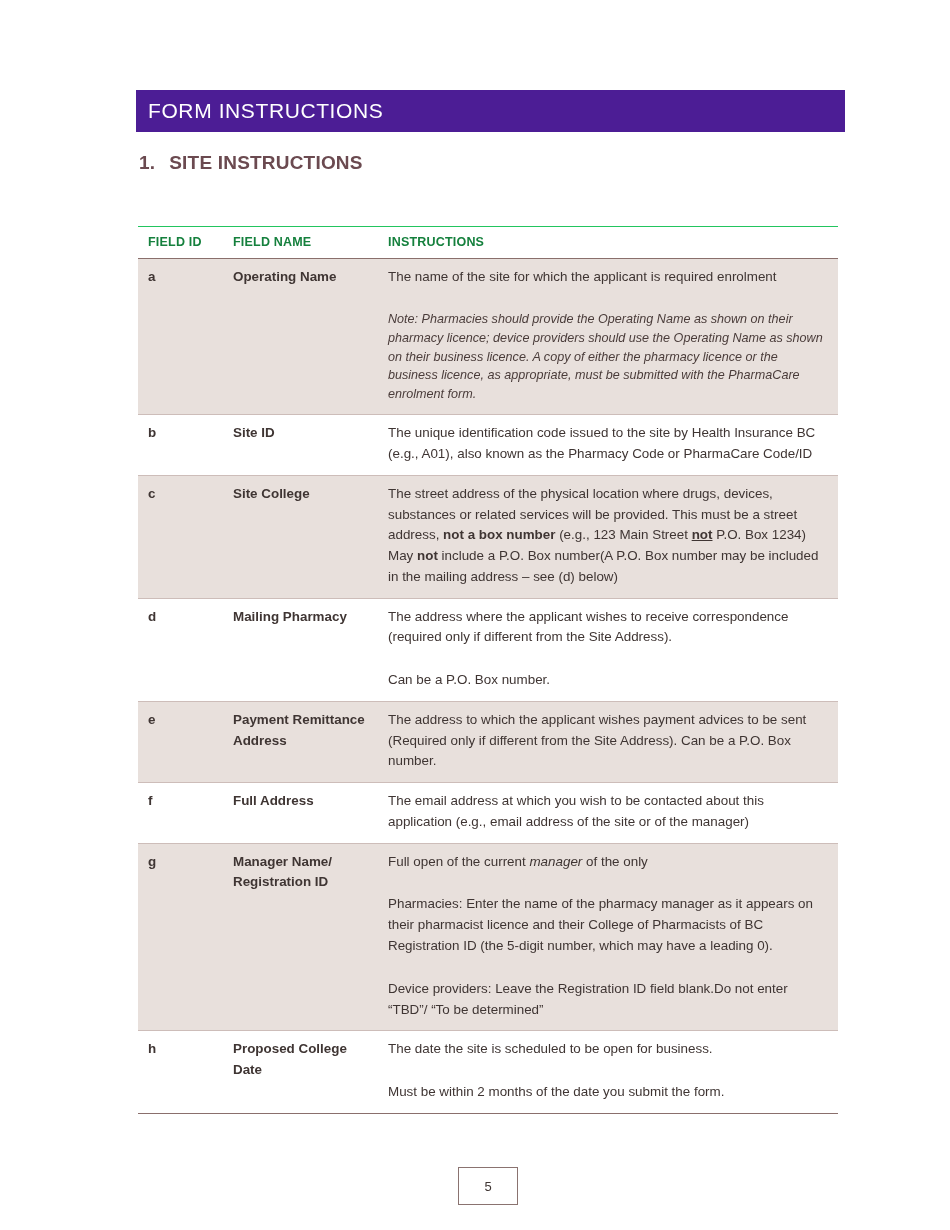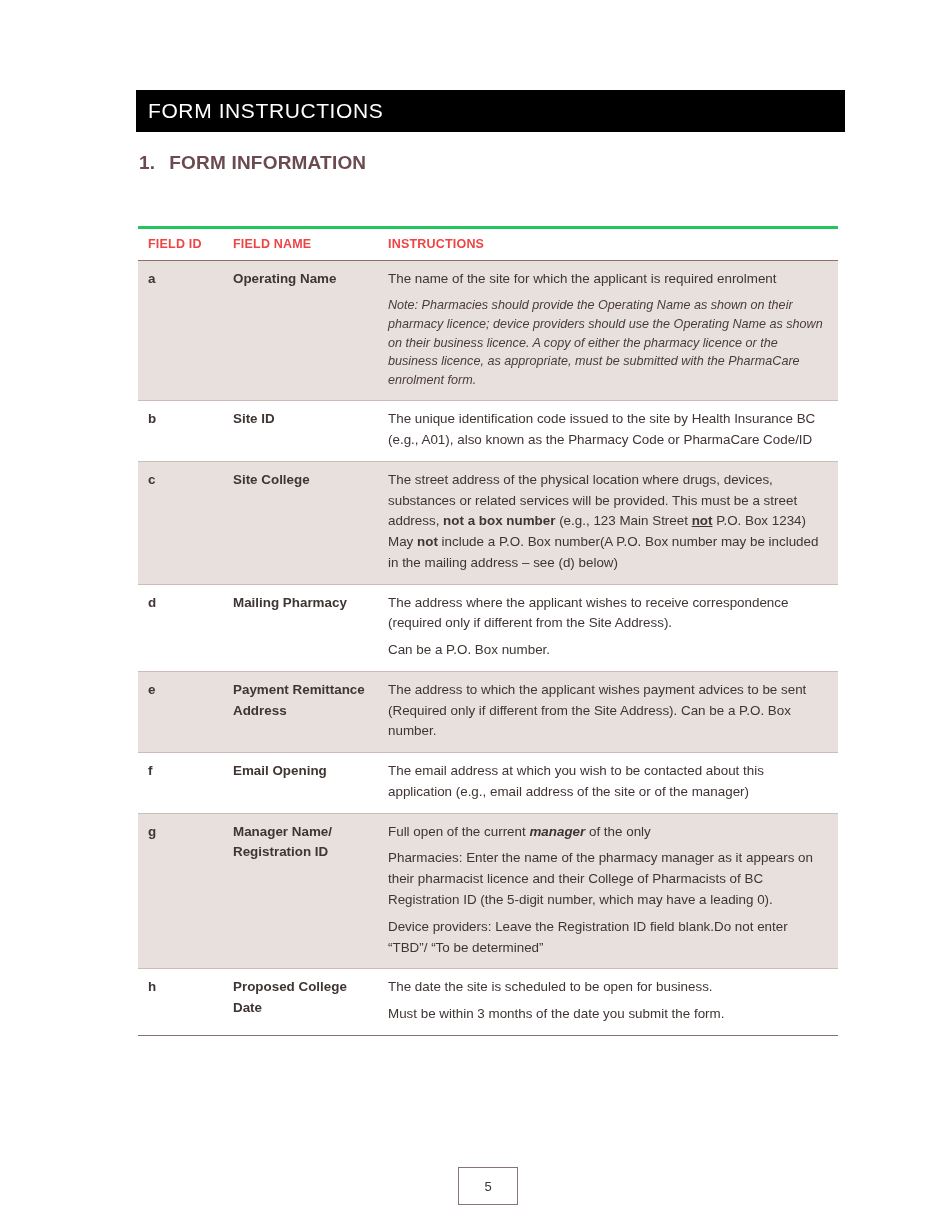--- a/index.html
+++ b/index.html
@@ -20,21 +20,21 @@
     height: 1230px;
     box-sizing: border-box;
   }
   
   .banner {
     position: absolute;
     left: 136px;
     top: 90px;
     width: 709px;
     height: 42px;
-    background: #000000;
+    background: #4c1d95;
     display: flex;
     align-items: center;
   }
   .banner-title {
     color: #ffffff;
     font-size: 21px;
     letter-spacing: 0.6px;
     padding-left: 12px;
     font-weight: 400;
   }
@@ -60,23 +60,23 @@
   }
   table.instructions {
     border-collapse: collapse;
     width: 700px;
     table-layout: fixed;
   }
   table.instructions thead th {
     text-align: left;
     font-size: 12.5px;
     font-weight: bold;
-    color: #ef4444;
+    color: #15803d;
     padding: 8px 4px 9px 10px;
-    border-top: 3px solid #22c55e;
+    border-top: 1px solid #22c55e;
     border-bottom: 1px solid #8a6f6c;
     letter-spacing: 0.2px;
     vertical-align: bottom;
   }
   table.instructions td {
     vertical-align: top;
     font-size: 13.4px;
     line-height: 1.55;
     color: #3f3533;
     padding: 8px 10px 10px 10px;
@@ -98,31 +98,31 @@
     padding-left: 10px;
   }
   td.field-name {
     color: #4a3c3a;
     font-weight: bold;
   }
   td.instr p {
     margin: 0 0 0 0;
   }
   td.instr p + p {
-    margin-top: 6px;
+    margin-top: 22px;
   }
   .note {
     font-style: italic;
     font-size: 12.6px;
     line-height: 1.5;
     color: #4a3c3a;
   }
   .b { font-weight: bold; }
   .u { text-decoration: underline; font-weight: bold; }
-  .bi { font-weight: bold; font-style: italic; }
+  .bi { font-weight: normal; font-style: italic; }
   
   .page-number {
     position: absolute;
     left: 458px;
     top: 1167px;
     width: 58px;
     height: 36px;
     border: 1px solid #8a7370;
     display: flex;
     align-items: center;
@@ -135,21 +135,21 @@
 </head>
 <body>
 
 <div class="page">
 
   <div class="banner">
     <div class="banner-title">FORM INSTRUCTIONS</div>
   </div>
 
   <div class="section-heading">
-    <span class="num">1.</span><span>FORM INFORMATION</span>
+    <span class="num">1.</span><span>SITE INSTRUCTIONS</span>
   </div>
 
   <div class="table-wrap">
     <table class="instructions">
       <colgroup>
         <col class="c-id">
         <col class="c-name">
         <col class="c-instr">
       </colgroup>
       <thead>
@@ -198,42 +198,42 @@
         <tr class="shaded">
           <td class="field-id">e</td>
           <td class="field-name">Payment Remittance Address</td>
           <td class="instr">
             <p>The address to which the applicant wishes payment advices to be sent (Required only if different from the Site Address). Can be a P.O. Box number.</p>
           </td>
         </tr>
 
         <tr>
           <td class="field-id">f</td>
-          <td class="field-name">Email Opening</td>
+          <td class="field-name">Full Address</td>
           <td class="instr">
             <p>The email address at which you wish to be contacted about this application (e.g., email address of the site or of the manager)</p>
           </td>
         </tr>
 
         <tr class="shaded">
           <td class="field-id">g</td>
           <td class="field-name">Manager Name/ Registration ID</td>
           <td class="instr">
             <p><span>Full open of the current </span><span class="bi">manager</span><span> of the only</span></p>
             <p>Pharmacies: Enter the name of the pharmacy manager as it appears on their pharmacist licence and their College of Pharmacists of BC Registration ID (the 5-digit number, which may have a leading 0).</p>
             <p>Device providers: Leave the Registration ID field blank.Do not enter “TBD”/ “To be determined”</p>
           </td>
         </tr>
 
         <tr>
           <td class="field-id">h</td>
           <td class="field-name">Proposed College Date</td>
           <td class="instr">
             <p>The date the site is scheduled to be open for business.</p>
-            <p>Must be within 3 months of the date you submit the form.</p>
+            <p>Must be within 2 months of the date you submit the form.</p>
           </td>
         </tr>
       </tbody>
     </table>
   </div>
 
   <div class="page-number">
     <span>5</span>
   </div>
 

